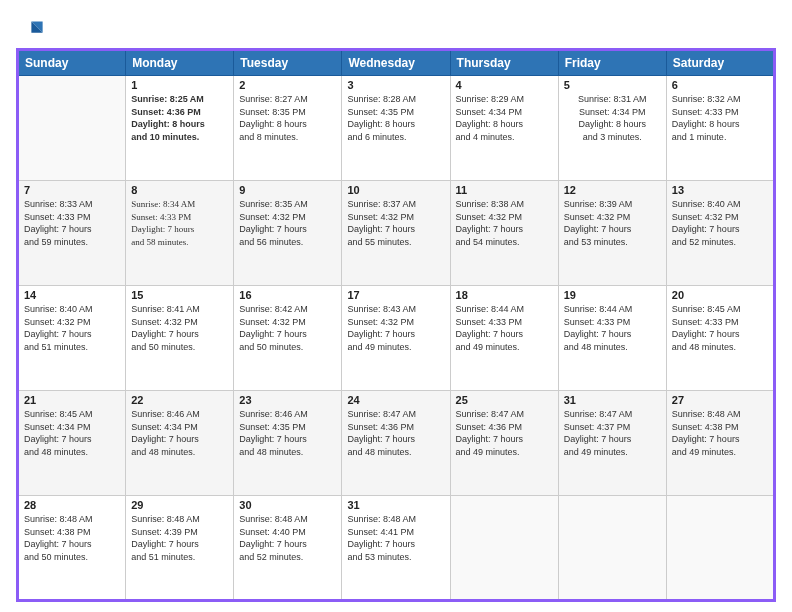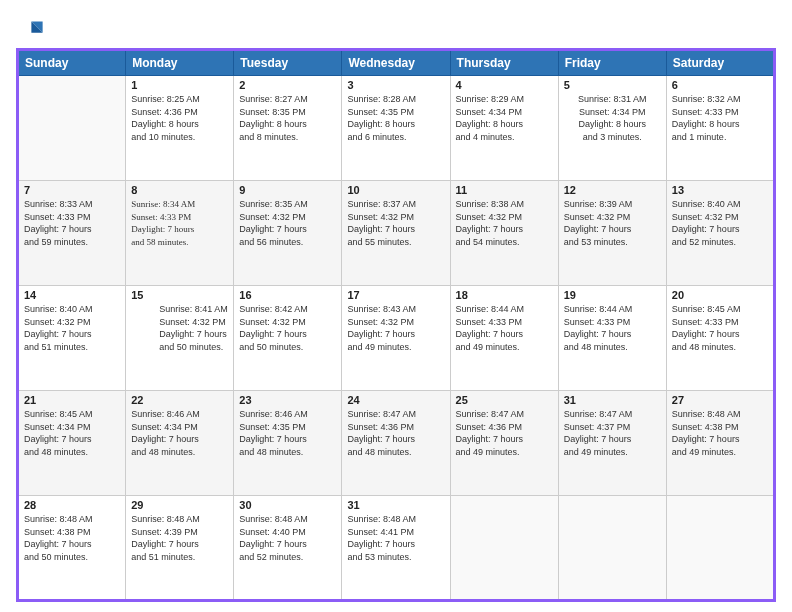--- a/index.html
+++ b/index.html
@@ -131,21 +131,21 @@
           <th>Thursday</th>
           <th>Friday</th>
           <th>Saturday</th>
         </tr>
     </thead>
     <tbody id="calendar-body">
     <tr>
           <td class="empty-cell"></td>
           <td>
             <span class="day-num">1</span>
-            <div class="day-info" style="white-space: pre-line;">Sunrise: 8:25 AM
+            <div class="day-info" style="white-space: pre-line; font-weight: bold;">Sunrise: 8:25 AM
 Sunset: 4:36 PM
 Daylight: 8 hours
 and 10 minutes.</div>
           </td>
           <td>
             <span class="day-num">2</span>
             <div class="day-info" style="white-space: pre-line;">Sunrise: 8:27 AM
 Sunset: 8:35 PM
 Daylight: 8 hours
 and 8 minutes.</div>
@@ -233,21 +233,21 @@
         <tr>
           <td>
             <span class="day-num">14</span>
             <div class="day-info" style="white-space: pre-line;">Sunrise: 8:40 AM
 Sunset: 4:32 PM
 Daylight: 7 hours
 and 51 minutes.</div>
           </td>
           <td>
             <span class="day-num">15</span>
-            <div class="day-info" style="white-space: pre-line; margin-left: 28px;">Sunrise: 8:41 AM
+            <div class="day-info" style="white-space: pre-line;">Sunrise: 8:41 AM
 Sunset: 4:32 PM
 Daylight: 7 hours
 and 50 minutes.</div>
           </td>
           <td>
             <span class="day-num">16</span>
             <div class="day-info" style="white-space: pre-line;">Sunrise: 8:42 AM
 Sunset: 4:32 PM
 Daylight: 7 hours
 and 50 minutes.</div>

